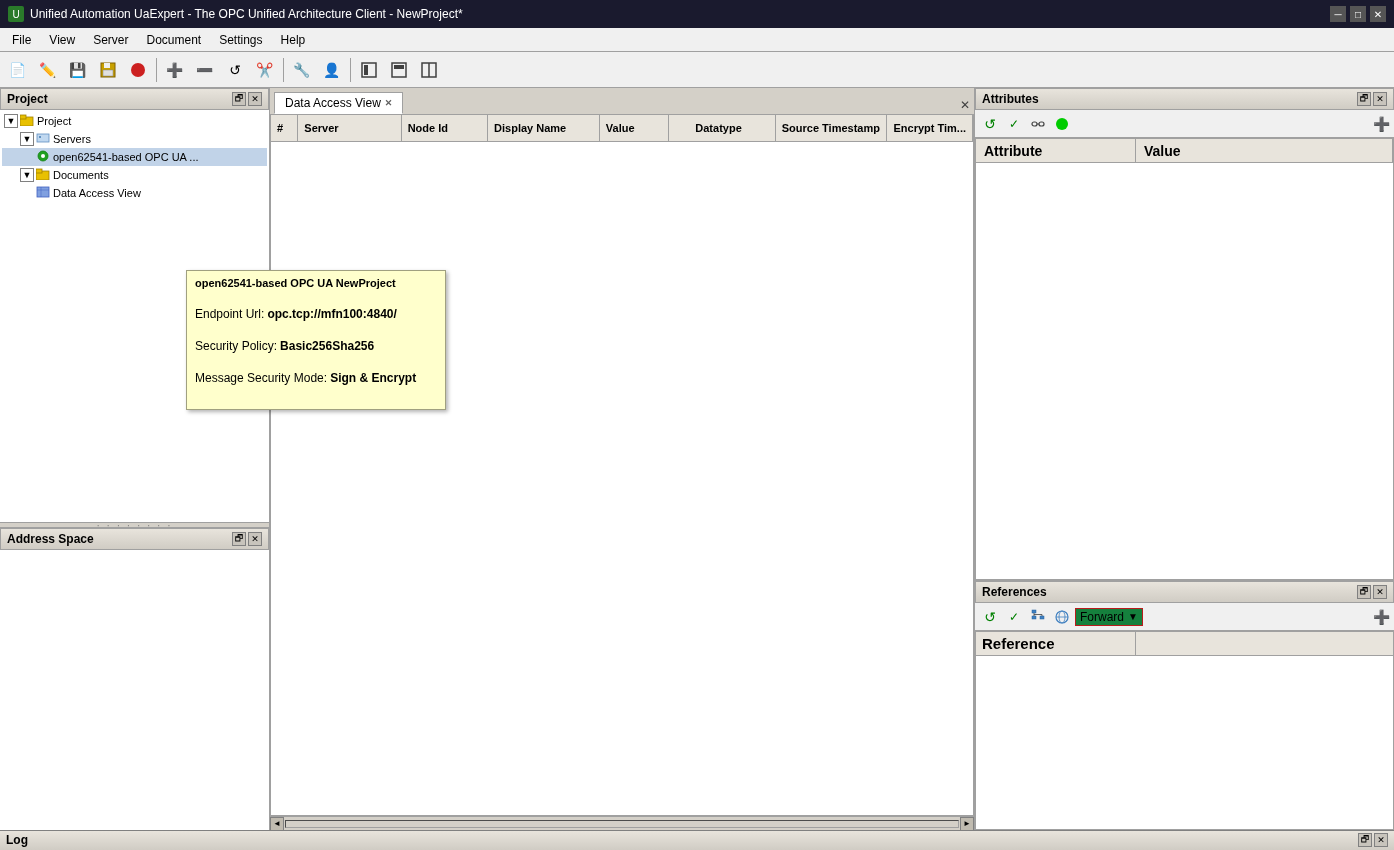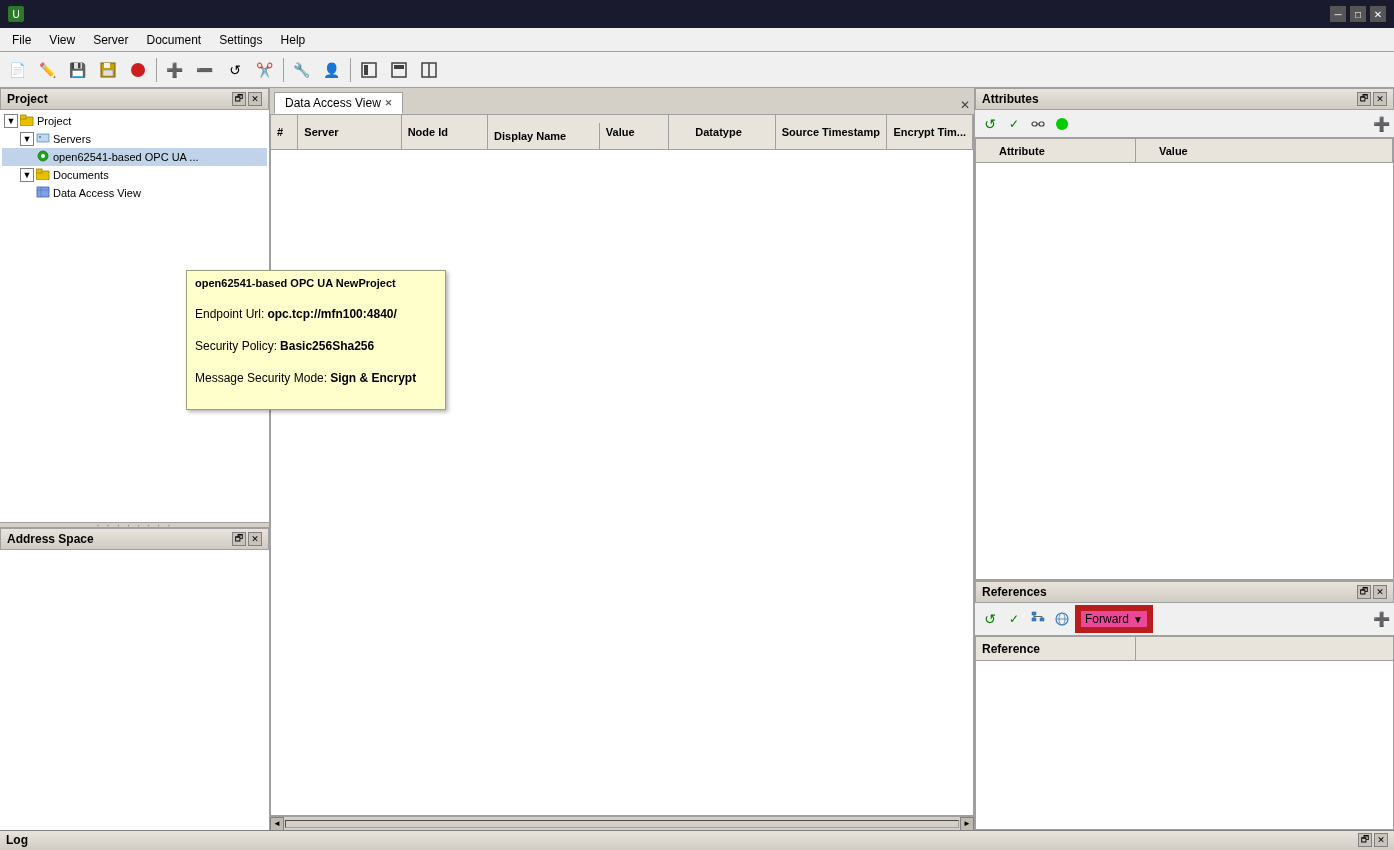--- a/index.html
+++ b/index.html
@@ -223,64 +223,64 @@
       background: white;
       border: 1px solid #a0a0a0;
     }
     .attr-table-header {
       display: flex;
       background: #e8e4dc;
       border-bottom: 1px solid #a0a0a0;
       min-height: 24px;
     }
     .attr-col {
-      padding: 3px 23px;
+      padding: 3px 8px;
       border-right: 1px solid #a0a0a0;
-      font-size: 11px; font-weight: bold;
+      font-size: 14px; font-weight: bold;
       display: flex; align-items: center;
     }
 
     .references-panel {
       height: 250px;
       display: flex;
       flex-direction: column;
       background: #d4d0c8;
       border-top: 1px solid #a0a0a0;
     }
     .ref-toolbar {
       background: #f0f0f0;
       padding: 2px 4px;
       display: flex; align-items: center; gap: 2px;
       border-bottom: 1px solid #a0a0a0;
       min-height: 28px;
     }
     .forward-dropdown {
       display: flex; align-items: center;
-      background: #ec4899;
-      border: 6px solid #b91c1c;
+      background: #15803d;
+      border: 1px solid #b91c1c;
       padding: 1px 4px;
       cursor: pointer;
       font-size: 11px;
     }
     .ref-table {
       flex: 1;
       background: white;
       border: 1px solid #a0a0a0;
       overflow: hidden;
     }
     .ref-table-header {
       display: flex;
       background: #e8e4dc;
       border-bottom: 1px solid #a0a0a0;
       min-height: 24px;
     }
     .ref-col {
       padding: 3px 6px;
       border-right: 1px solid #a0a0a0;
-      font-size: 12px; font-weight: bold;
+      font-size: 15px; font-weight: bold;
       display: flex; align-items: center;
     }
 
     
     .tooltip-popup {
       position: absolute;
       left: 186px;
       top: 182px;
       background: #ffffcc;
       border: 1px solid #a0a080;
@@ -327,20 +327,21 @@
       width: 16px; height: 16px; background: none; border: none; cursor: pointer;
       font-size: 14px; color: #004080; display: flex; align-items: center; justify-content: center;
     }
   </style>
 </head>
 <body>
 
 <div class="title-bar">
   <div style="display:flex;align-items:center;gap:6px;">
     <span style="width:16px;height:16px;background:#2a7a2a;display:inline-block;border-radius:2px;font-size:10px;display:flex;align-items:center;justify-content:center;color:white;">U</span>
+    <span>Unified Automation UaExpert - The OPC Unified Architecture Client - NewProject*</span>
   </div>
   <div class="title-bar-controls">
     <button class="title-bar-btn">─</button>
     <button class="title-bar-btn">□</button>
     <button class="title-bar-btn">✕</button>
   </div>
 </div>
 
 <div class="menu-bar">
   <span class="menu-item">File</span>
@@ -497,21 +498,21 @@
         <button style="background:none;border:none;cursor:pointer;font-size:12px;color:#404040;">✕</button>
       </div>
     </div>
 
     <div class="data-view-area">
 
       <div class="data-table-header">
         <div class="data-col-header" style="width:30px;">#</div>
         <div class="data-col-header" style="width:120px;">Server</div>
         <div class="data-col-header" style="width:100px;">Node Id</div>
-        <div class="data-col-header" style="width:130px;margin-top:8px;">Display Name</div>
+        <div class="data-col-header" style="width:130px;">Display Name</div>
         <div class="data-col-header" style="width:80px;">Value</div>
         <div class="data-col-header" style="width:100px;margin-left:20px;">Datatype</div>
         <div class="data-col-header" style="width:130px;">Source Timestamp</div>
         <div class="data-col-header" style="flex:1;">Encrypt Tim...</div>
       </div>
       <div class="data-table-body"></div>
     </div>
 
     <div class="scroll-area">
       <button class="scroll-btn">◄</button>

